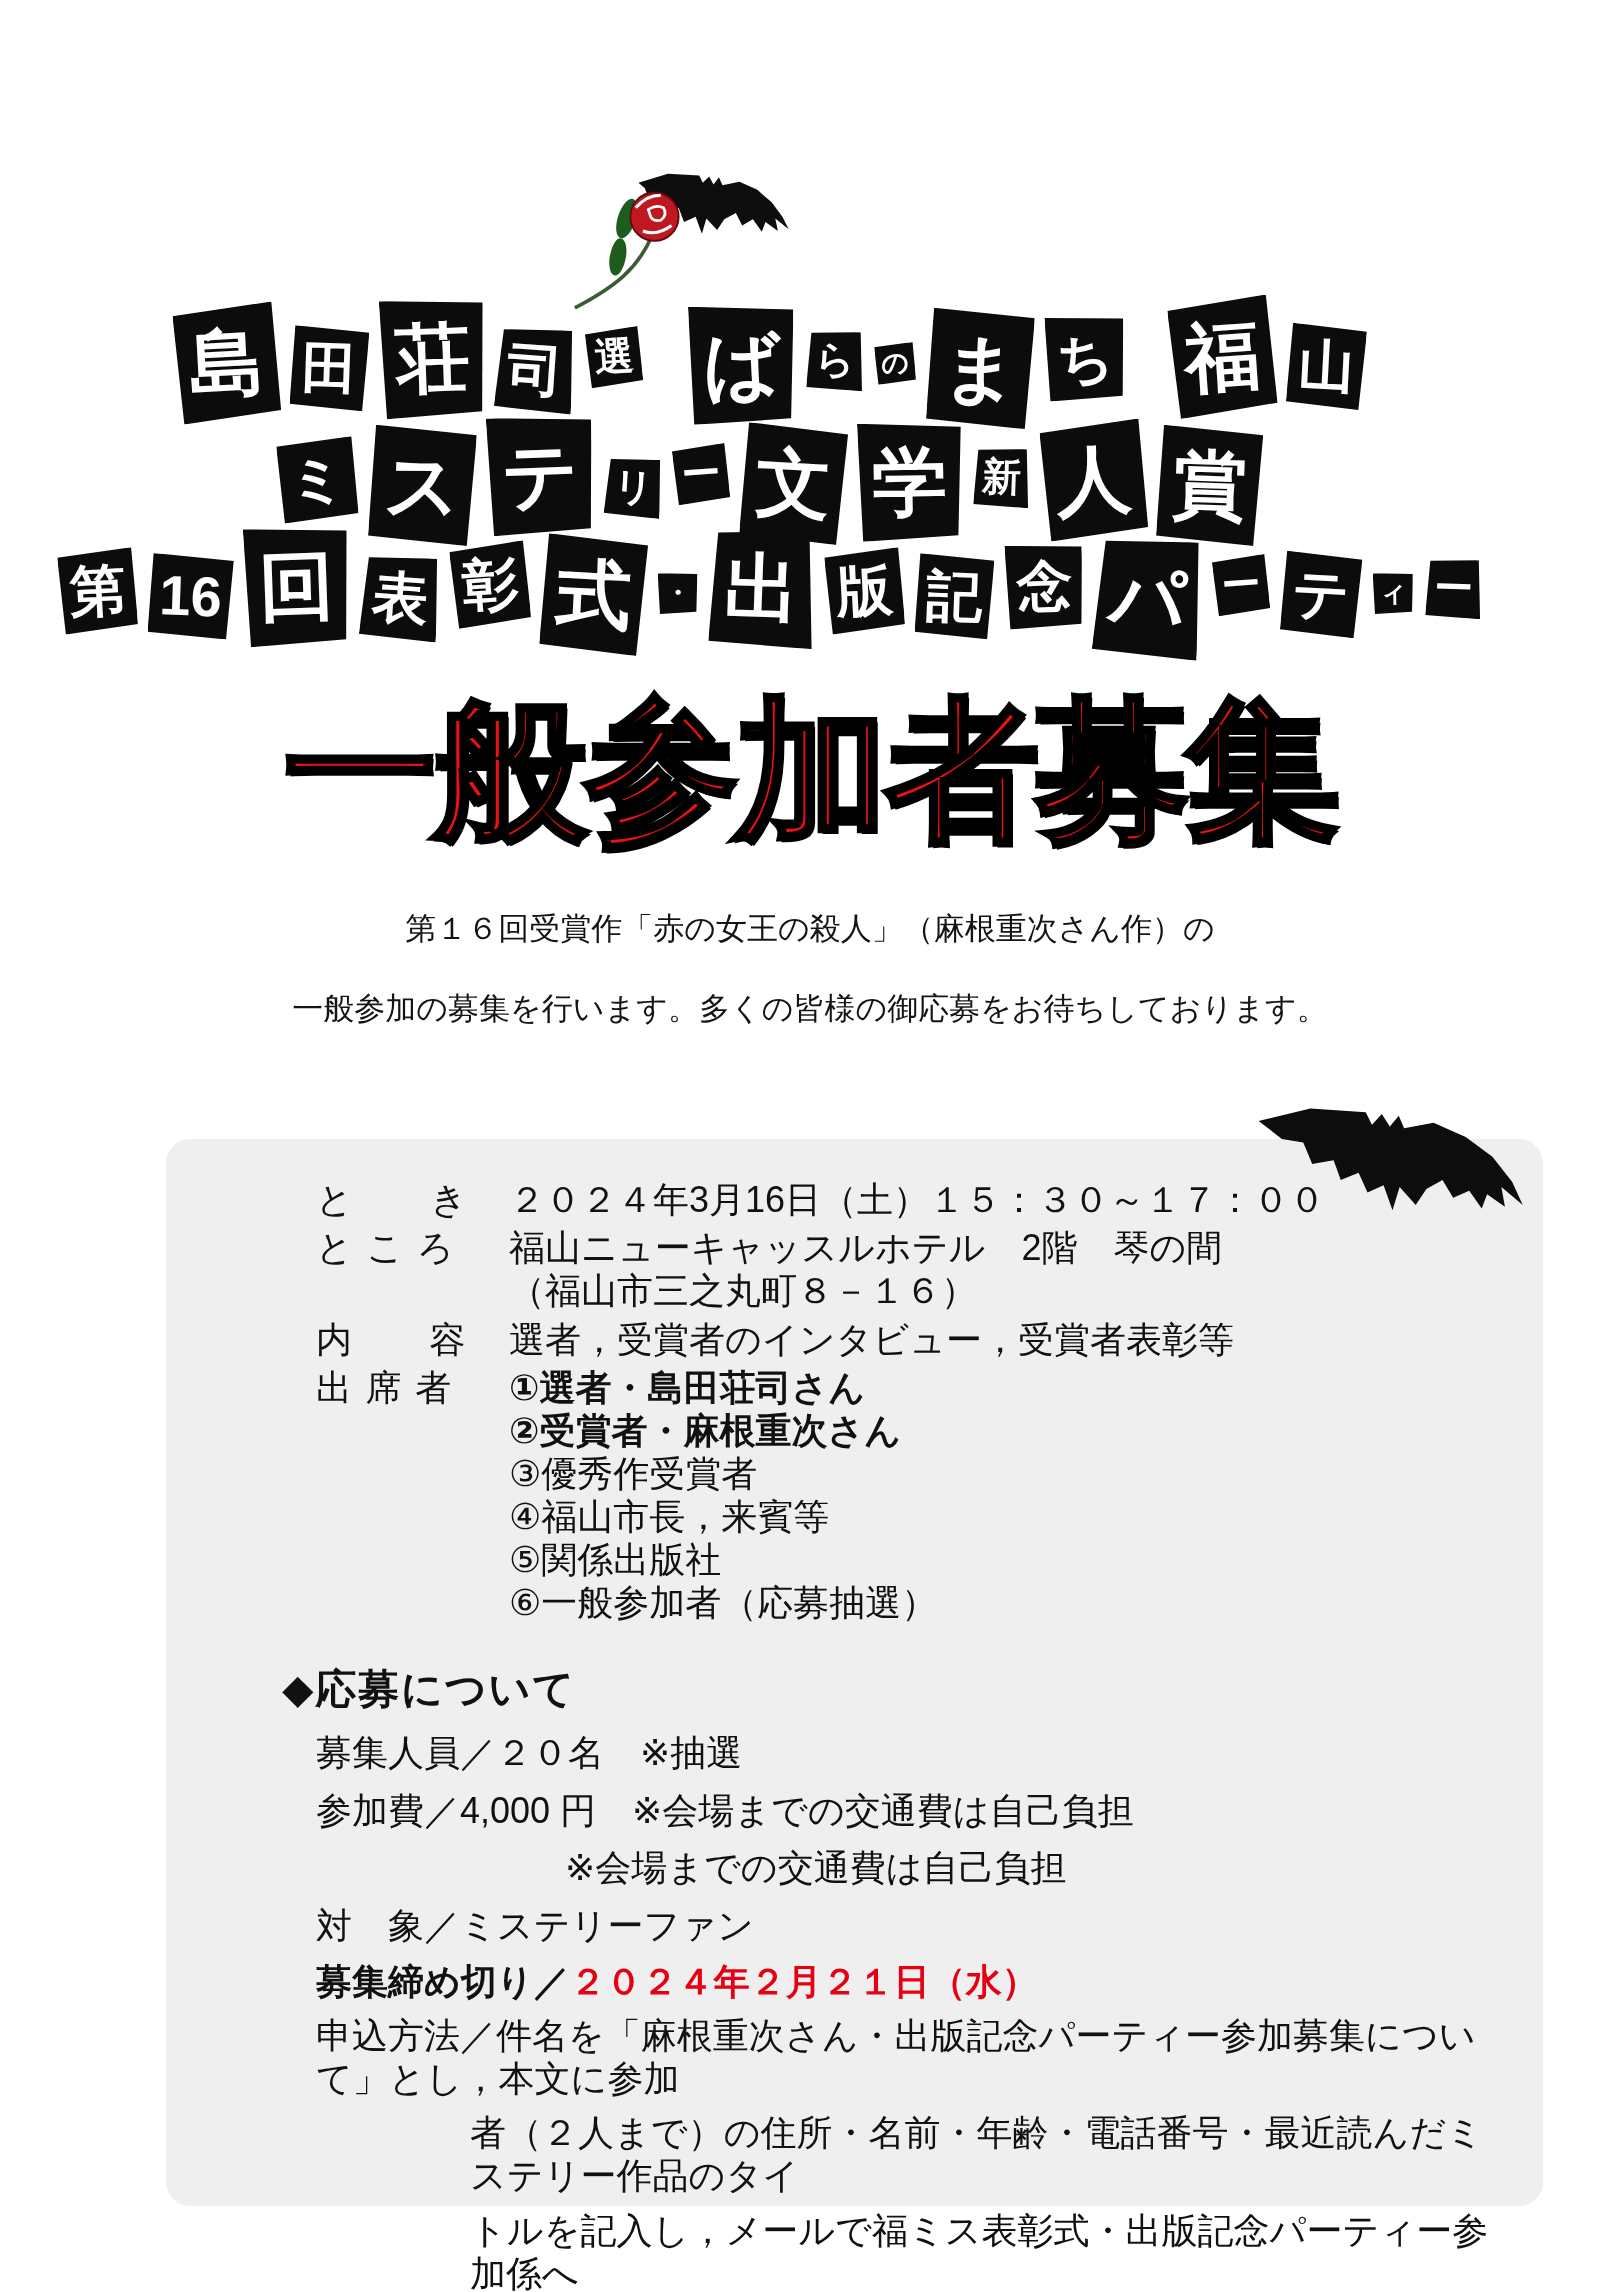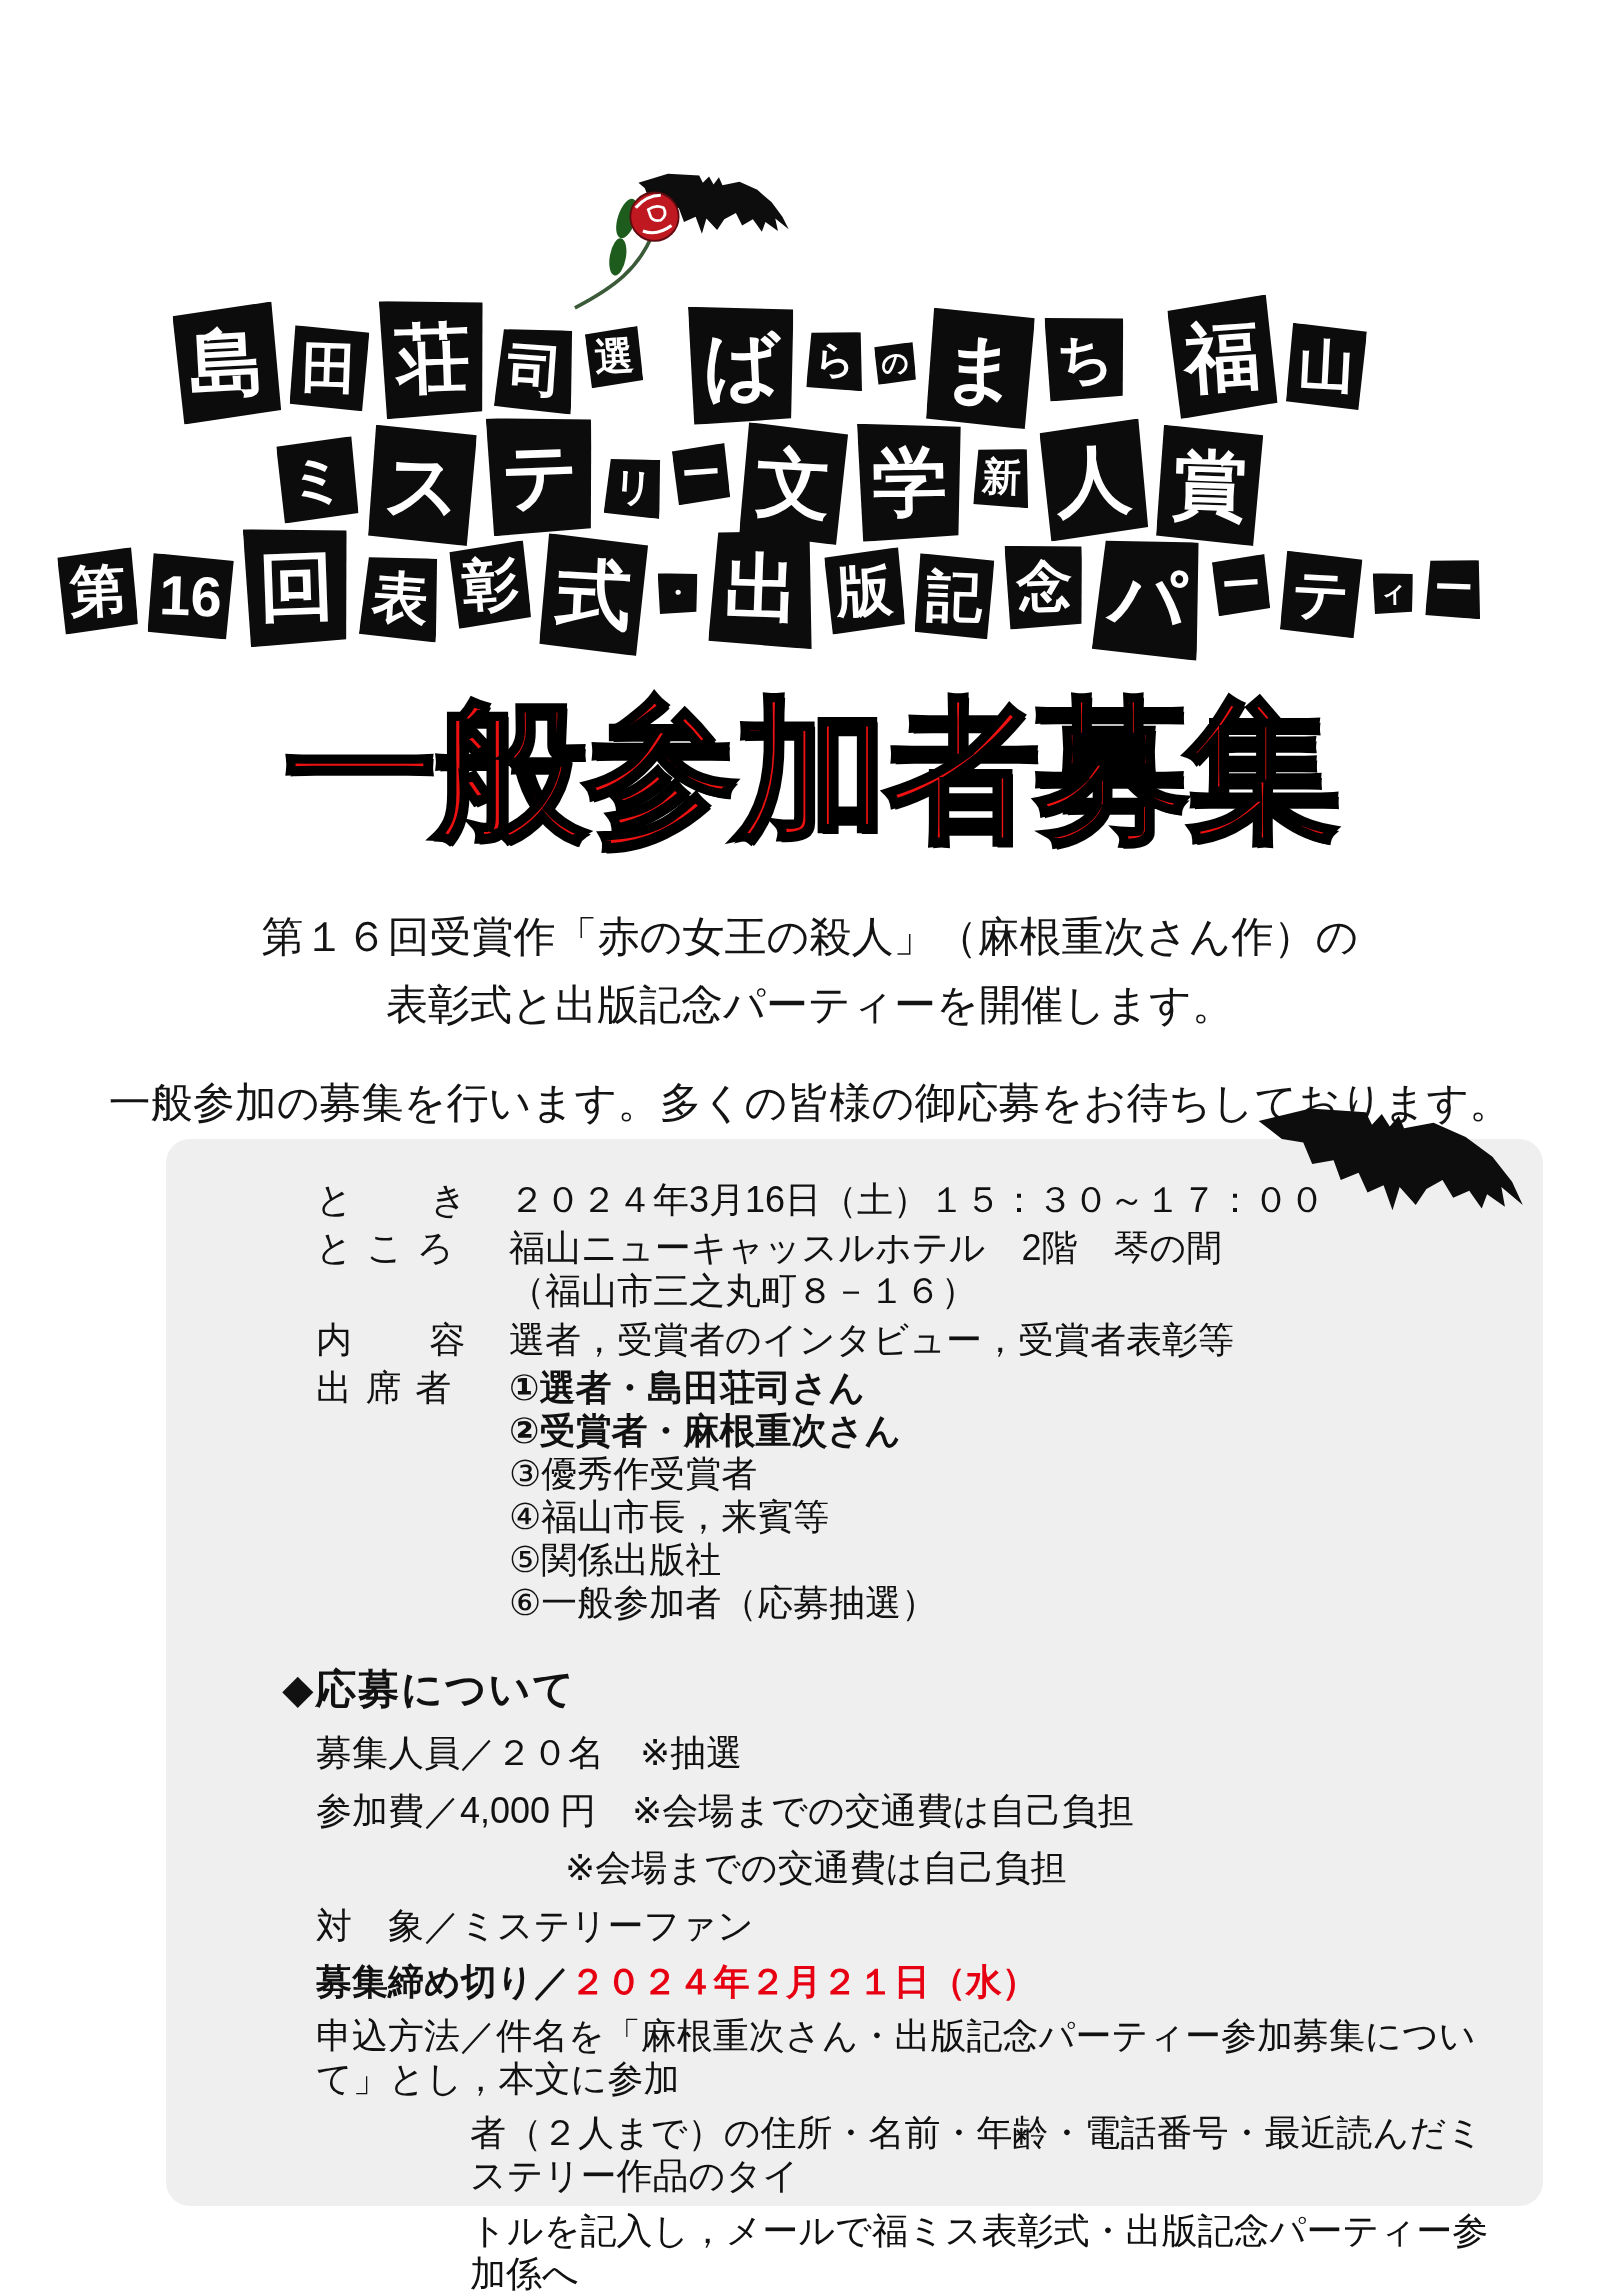--- a/index.html
+++ b/index.html
@@ -37,21 +37,21 @@
   .banner {
     position:absolute; top:669px; left:0; width:100%; text-align:center;
     font-size:154px; font-weight:900; letter-spacing:-3.6px; color:#ee1111;
     -webkit-text-stroke:4.5px #000;
     text-shadow:2.7px 2.7px 0 #000;
   }
 
   
   .intro {
     position:absolute; top:903px; left:0; width:100%; text-align:center;
-    font-family:"DejaVu Serif","Liberation Serif",serif; font-size:42px; line-height:1.62; color:#141414;
+    font-family:"DejaVu Serif","Liberation Serif",serif; font-size:31px; line-height:1.62; color:#141414;
   }
   .intro .p2 { margin-top:30px; }
 
   
   .graybox {
     position:absolute; left:166px; top:1139px; width:1377px; height:1067px;
     background:#efefef; padding:39px 54px 0 150px; font-size:36px; font-weight:500;border-radius:24px;
   }
   .box-bat { position:absolute; right:16px; top:-34px; width:269px; height:116px; }
 
@@ -134,21 +134,20 @@
       <span class="blk sm v0" style="transform: rotate(-4deg) translateY(-6.3px);">ー</span>
       <span class="blk md v1" style="transform: rotate(3deg) translateY(3.6px);">テ</span>
       <span class="blk xs v2" style="transform: rotate(-1deg) translateY(1.8px);">ィ</span>
       <span class="blk sm v3" style="transform: rotate(2deg) translateY(-2.7px);">ー</span>
     </div>
 
   <div class="banner">一般参加者募集</div>
 
   <div class="intro">
     <p>第１６回受賞作「赤の女王の殺人」（麻根重次さん作）の</p>
-    <p>表彰式と出版記念パーティーを開催します。</p>
     <p class="p2">一般参加の募集を行います。多くの皆様の御応募をお待ちしております。</p>
   </div>
 
   <div class="graybox">
     <svg class="box-bat" viewBox="0 0 300 130">
       <polygon fill="#0d0d0d" points="0,18 58,4 120,8 127,22 138,10 147,24 157,12 163,26 196,20 232,36 262,58 284,86 296,112 272,92 276,114 256,100 250,116 236,96 218,104 206,84 188,94 176,112 158,92 150,118 140,90 122,98 112,76 92,84 84,62 60,66 50,42 26,38"></polygon>
     </svg>
 
     <div>
         <div class="row">

